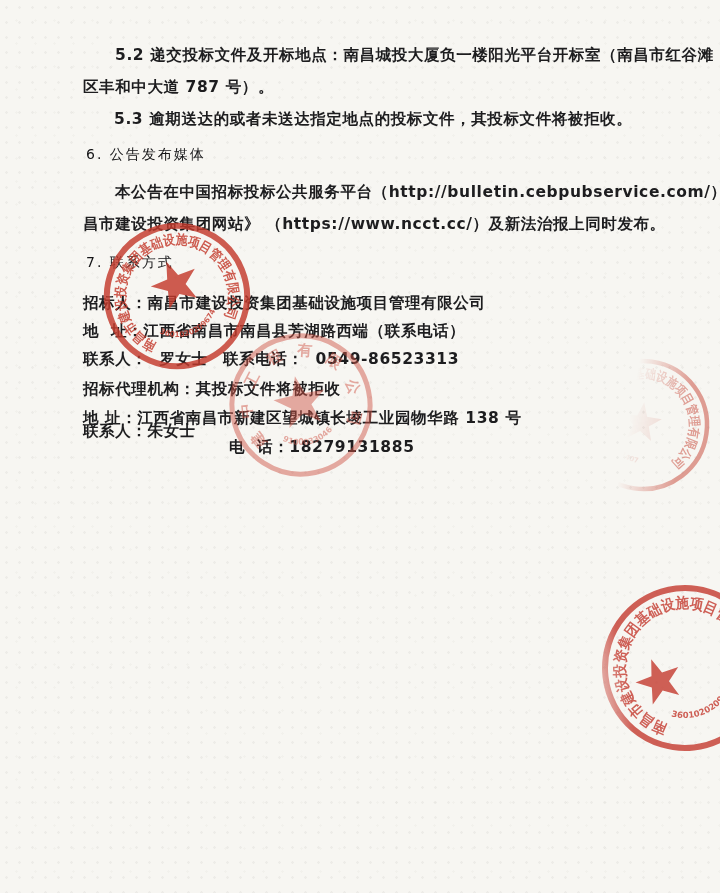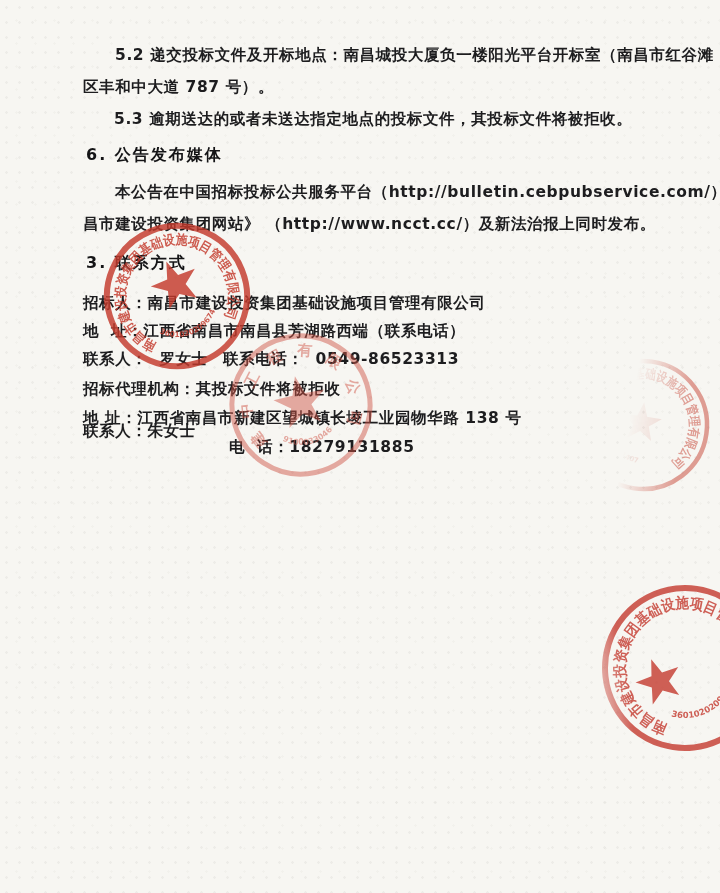--- a/index.html
+++ b/index.html
@@ -15,21 +15,21 @@
       radial-gradient(rgba(196,194,188,.10) 1px, transparent 1.2px);
     background-size:13px 15px,19px 23px;
     background-position:0 0,7px 9px;
   }
   .line{
     position:absolute;white-space:pre;
     color:#1d1d1f;font-weight:700;font-size:15.5px;
     letter-spacing:0.6px;line-height:1;
   }
   .heading{
-    font-size:16px;font-weight:700;letter-spacing:2px;color:#141416;
+    font-size:14px;font-weight:400;letter-spacing:2px;color:#141416;
   }
   .stamp{position:absolute;pointer-events:none;}
   .stamp text{font-family:"DejaVu Sans","Liberation Sans",sans-serif;font-weight:700;}
   .s1{opacity:.82;}
   .s2{opacity:.48;}
   .s3{
     opacity:.52;
     -webkit-mask-image:linear-gradient(100deg, transparent 42%, #000 72%);
     mask-image:linear-gradient(100deg, transparent 42%, #000 72%);
   }
@@ -43,23 +43,23 @@
 <body>
 
 <div class="noise"></div>
 
 <div class="line" style="left:115px;top:48px">5.2 递交投标文件及开标地点：南昌城投大厦负一楼阳光平台开标室（南昌市红谷滩</div>
 <div class="line" style="left:83px;top:80px">区丰和中大道 787 号）。</div>
 <div class="line" style="left:114px;top:112px">5.3 逾期送达的或者未送达指定地点的投标文件，其投标文件将被拒收。</div>
 
 <div class="line heading" style="left:86px;top:147px">6. 公告发布媒体</div>
 <div class="line" style="left:115px;top:185px">本公告在中国招标投标公共服务平台（http://bulletin.cebpubservice.com/）、《南</div>
-<div class="line" style="left:83px;top:217px">昌市建设投资集团网站》 （http://www.ncct.cc/）及新法治报上同时发布。</div>
+<div class="line" style="left:83px;top:217px">昌市建设投资集团网站》 （https://www.ncct.cc/）及新法治报上同时发布。</div>
 
-<div class="line heading" style="left:86px;top:255px">3. 联系方式</div>
+<div class="line heading" style="left:86px;top:255px">7. 联系方式</div>
 
 <div class="line" style="left:83px;top:296px">招标人：南昌市建设投资集团基础设施项目管理有限公司</div>
 <div class="line" style="left:83px;top:324px">地  址：江西省南昌市南昌县芳湖路西端（联系电话）</div>
 <div class="line" style="left:83px;top:352px">联系人：  罗女士</div>
 <div class="line" style="left:223px;top:352px">联系电话：  0549-86523313</div>
 
 <div class="line" style="left:83px;top:382px">招标代理机构：其投标文件将被拒收</div>
 <div class="line" style="left:83px;top:411px">地 址：江西省南昌市新建区望城镇长堎工业园物华路 138 号</div>
 <div class="line" style="left:83px;top:424px">联系人：朱女士</div>
 <div class="line" style="left:229px;top:440px">电  话：18279131885</div>

